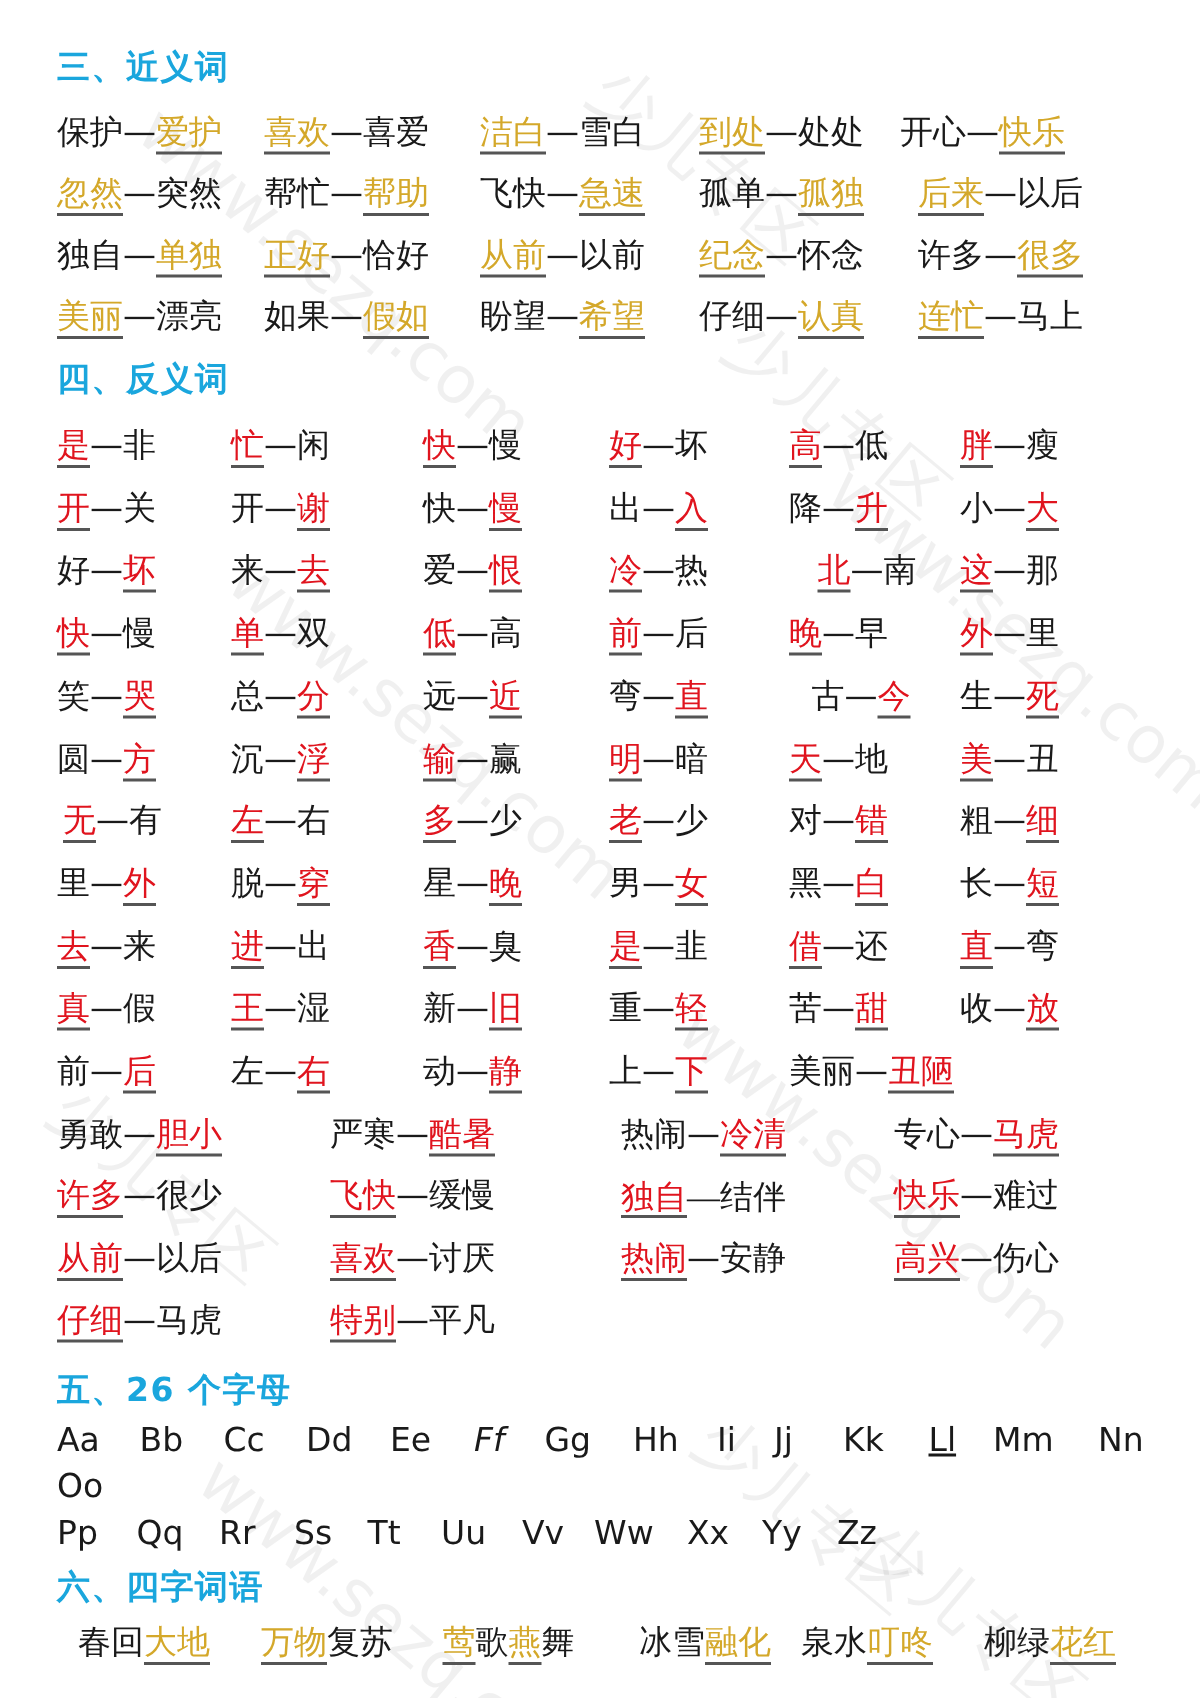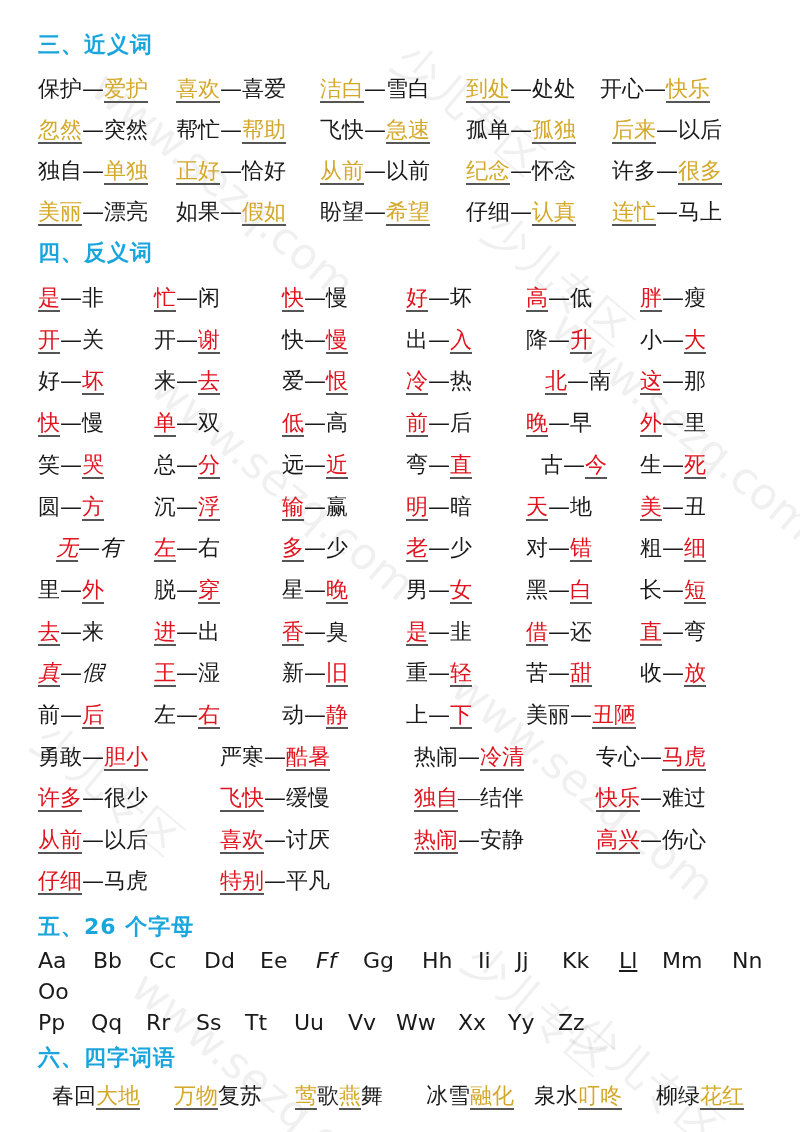--- a/index.html
+++ b/index.html
@@ -117,21 +117,21 @@
     </div>
     <div class="row" style="top: 491.5px;">
       <span class="cell" style="left: 0px;"><span class="plain">圆</span><span class="plain">—</span><span class="hl-red">方</span></span>
       <span class="cell" style="left: 116px;"><span class="plain">沉</span><span class="plain">—</span><span class="hl-red">浮</span></span>
       <span class="cell" style="left: 244px;"><span class="hl-red">输</span><span class="plain">—</span><span class="plain">赢</span></span>
       <span class="cell" style="left: 368px;"><span class="hl-red">明</span><span class="plain">—</span><span class="plain">暗</span></span>
       <span class="cell" style="left: 488px;"><span class="hl-red">天</span><span class="plain">—</span><span class="plain">地</span></span>
       <span class="cell" style="left: 602px;"><span class="hl-red">美</span><span class="plain">—</span><span class="plain">丑</span></span>
     </div>
     <div class="row" style="top: 533.2px;">
-      <span class="cell" style="left: 18px; font-style: italic;"><span class="hl-red">无</span><span class="plain">—</span><span class="plain">有</span></span>
+      <span class="cell" style="left: 4px;"><span class="hl-red">无</span><span class="plain">—</span><span class="plain">有</span></span>
       <span class="cell" style="left: 116px;"><span class="hl-red">左</span><span class="plain">—</span><span class="plain">右</span></span>
       <span class="cell" style="left: 244px;"><span class="hl-red">多</span><span class="plain">—</span><span class="plain">少</span></span>
       <span class="cell" style="left: 368px;"><span class="hl-red">老</span><span class="plain">—</span><span class="plain">少</span></span>
       <span class="cell" style="left: 488px;"><span class="plain">对</span><span class="plain">—</span><span class="hl-red">错</span></span>
       <span class="cell" style="left: 602px;"><span class="plain">粗</span><span class="plain">—</span><span class="hl-red">细</span></span>
     </div>
     <div class="row" style="top: 574.9px;">
       <span class="cell" style="left: 0px;"><span class="plain">里</span><span class="plain">—</span><span class="hl-red">外</span></span>
       <span class="cell" style="left: 116px;"><span class="plain">脱</span><span class="plain">—</span><span class="hl-red">穿</span></span>
       <span class="cell" style="left: 244px;"><span class="plain">星</span><span class="plain">—</span><span class="hl-red">晚</span></span>
@@ -141,21 +141,21 @@
     </div>
     <div class="row" style="top: 616.6px;">
       <span class="cell" style="left: 0px;"><span class="hl-red">去</span><span class="plain">—</span><span class="plain">来</span></span>
       <span class="cell" style="left: 116px;"><span class="hl-red">进</span><span class="plain">—</span><span class="plain">出</span></span>
       <span class="cell" style="left: 244px;"><span class="hl-red">香</span><span class="plain">—</span><span class="plain">臭</span></span>
       <span class="cell" style="left: 368px;"><span class="hl-red">是</span><span class="plain">—</span><span class="plain">韭</span></span>
       <span class="cell" style="left: 488px;"><span class="hl-red">借</span><span class="plain">—</span><span class="plain">还</span></span>
       <span class="cell" style="left: 602px;"><span class="hl-red">直</span><span class="plain">—</span><span class="plain">弯</span></span>
     </div>
     <div class="row" style="top: 658.3px;">
-      <span class="cell" style="left: 0px; font-style: italic;"><span class="hl-red">真</span><span class="plain">—</span><span class="plain">假</span></span>
+      <span class="cell" style="left: 0px;"><span class="hl-red">真</span><span class="plain">—</span><span class="plain">假</span></span>
       <span class="cell" style="left: 116px;"><span class="hl-red">王</span><span class="plain">—</span><span class="plain">湿</span></span>
       <span class="cell" style="left: 244px;"><span class="plain">新</span><span class="plain">—</span><span class="hl-red">旧</span></span>
       <span class="cell" style="left: 368px;"><span class="plain">重</span><span class="plain">—</span><span class="hl-red">轻</span></span>
       <span class="cell" style="left: 488px;"><span class="plain">苦</span><span class="plain">—</span><span class="hl-red">甜</span></span>
       <span class="cell" style="left: 602px;"><span class="plain">收</span><span class="plain">—</span><span class="hl-red">放</span></span>
     </div>
     <div class="row" style="top: 700px;">
       <span class="cell" style="left: 0px;"><span class="plain">前</span><span class="plain">—</span><span class="hl-red">后</span></span>
       <span class="cell" style="left: 116px;"><span class="plain">左</span><span class="plain">—</span><span class="hl-red">右</span></span>
       <span class="cell" style="left: 244px;"><span class="plain">动</span><span class="plain">—</span><span class="hl-red">静</span></span>

